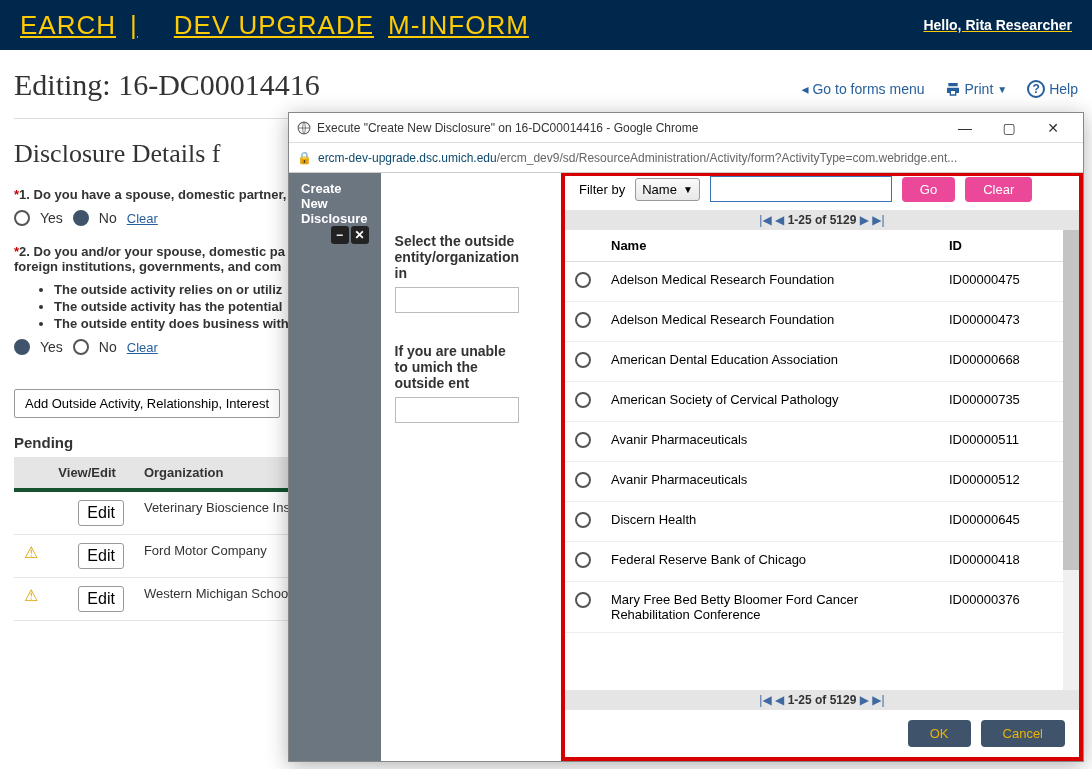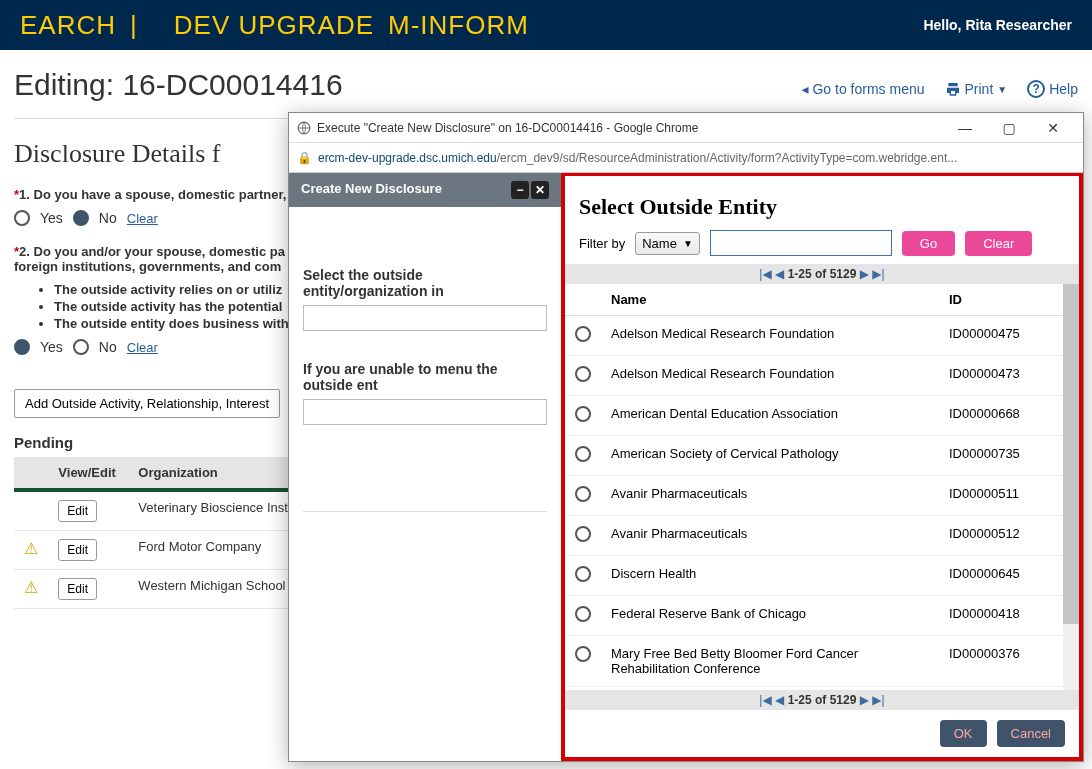--- a/index.html
+++ b/index.html
@@ -1,28 +1,28 @@
 <!DOCTYPE html>
 <html><head>
 <meta charset="utf-8">
 <style>
   * { box-sizing: border-box; margin: 0; padding: 0; font-family: Arial, Helvetica, sans-serif; }
   body { width: 1092px; height: 769px; background: #fff; overflow: hidden; position: relative; }
 
   
   .banner {
     height: 50px; background: #00274c; display: flex; align-items: center;
-    color: #ffcb05; padding: 0 20px; justify-content: space-between;
+    color: #ffcb05; padding: 0 20px; justify-content: space-between; text-decoration: underline;
   }
   .brand { font-family: "Arial Narrow", Arial, sans-serif; font-weight: 400; letter-spacing: 1px; font-size: 26px; display:flex; align-items:center; gap:14px;}
   .brand .divider { color:#ffcb05; font-weight:300;}
   .greet { color:#fff; font-size:14px; font-weight:bold; }
 
   .page { padding: 18px 14px; color:#333; }
-  h1.pageTitle { font-family: Liberation Sans, sans-serif; font-weight: normal; font-size: 30px; margin-bottom: 8px; }
+  h1.pageTitle { font-family: Liberation Serif, serif; font-weight: normal; font-size: 30px; margin-bottom: 8px; }
   .pageTop { display:flex; justify-content:space-between; align-items:center; border-bottom: 1px solid #ddd; padding-bottom:8px; margin-bottom:20px;}
   .topLinks { display:flex; gap:20px; align-items:center; font-size:14px; color:#275e9c;}
   .topLinks .link { display:flex; align-items:center; gap:4px; cursor:pointer;}
   .topLinks svg { width:16px; height:16px; fill:#275e9c;}
   .helpIcon {width:18px;height:18px;border:2px solid #275e9c;border-radius:50%;display:inline-flex;align-items:center;justify-content:center;color:#275e9c;font-weight:bold;font-size:12px;}
 
   h2.section { font-family: Georgia, serif; font-weight: normal; font-size: 26px; margin-bottom:18px;}
   .qText { font-size:13px; font-weight:bold; }
   .req { color:#c00; }
   .radioRow { display:flex; align-items:center; gap:10px; margin:8px 0 18px 0; font-size:14px;}
@@ -32,40 +32,40 @@
 
   ul.bullets { margin:8px 0 8px 40px; font-size:13px;}
   ul.bullets li { margin-bottom:2px; font-weight:bold;}
 
   .addBtn { border:1px solid #999; background:#fff; padding:6px 10px; font-size:13px; border-radius:2px; margin-top:16px;}
 
   .pendingH { font-size:15px; font-weight:bold; margin-top:16px; margin-bottom:6px;}
   table.pend { width: 560px; border-collapse:collapse; font-size:13px;}
   table.pend th { background:#e5e5e5; text-align:left; padding:8px 10px; font-weight:bold; border-bottom:4px solid #14532d;}
   table.pend td { padding:8px 10px; border-bottom:1px solid #e5e5e5; vertical-align:top;}
-  .editBtn { border:1px solid #999; background:#fff; padding:3px 8px; font-size:12px; border-radius:3px;}
+  .editBtn { border:1px solid #999; background:#fff; padding:3px 8px; font-size:16px; border-radius:3px;margin-left:20px;}
   .warn { color:#dba400; font-size:16px;}
 
   
   .popup {
     position:absolute; left:288px; top:112px; width:796px; height:650px;
     background:#fff; border:1px solid #888; box-shadow: 0 4px 20px rgba(0,0,0,.3);
     display:flex; flex-direction:column;
   }
   .chromeBar { height:30px; background:#fff; display:flex; align-items:center; padding:0 8px; font-size:12px; color:#333; border-bottom:1px solid #ddd;}
   .chromeBar .globe { width:14px;height:14px; margin-right:6px;}
   .chromeBar .spacer { flex:1;}
   .chromeWinBtns { display:flex; gap:0;}
   .chromeWinBtns div { width:44px; height:28px; display:flex;align-items:center;justify-content:center; font-size:14px;}
   .addrBar { height:30px; background:#fff; display:flex; align-items:center; padding:0 8px; font-size:12px; color:#666; border-bottom:1px solid #ccc;}
   .addrBar .lock{margin-right:6px;}
   .addrBar .dark{color:#0c4a6e;}
 
   .modalBody { flex:1; display:flex; overflow:hidden;}
-  .leftPane { width:272px; background:#fff; display:flex; flex-direction:column;}
+  .leftPane { width:272px; background:#fff; display:flex; flex-direction:row;}
   .leftHead { background:#6c7680; color:#fff; padding:8px 12px; font-size:13px; font-weight:bold; }
   .leftInner { padding: 60px 14px; font-size:14px; font-weight:bold; color:#333;}
   .stubInput { border:1px solid #bbb; height:26px; margin-top:6px; background:#fff;}
   .leftHr { margin:26px 14px; border:none; border-top:1px solid #ddd;}
 
   .rightPane { flex:1; border:4px solid #d60000; border-top-width:3px; display:flex; flex-direction:column; position:relative;}
   .soe { font-family: Georgia, serif; font-size:22px; font-weight:bold; padding: 18px 14px 10px 14px;}
   .filterRow { display:flex; align-items:center; gap:10px; padding: 0 14px 8px 14px; font-size:13px;}
   .dropdown { border:1px solid #999; background:linear-gradient(#fafafa,#e8e8e8); padding:3px 6px; display:flex; align-items:center; gap:6px; border-radius:3px;}
   .dropdown .tri { font-size:10px;}
@@ -73,21 +73,21 @@
   .goBtn, .clearBtn { background:#ec4899; color:#fff; border:none; border-radius:4px; padding:5px 18px; font-size:13px;}
   .pager { background:#e5e5e5; font-size:12px; text-align:center; padding:3px 0; color:#333;}
   .pager .pg { font-weight:bold;}
   .pager .nav { color:#3f6aa0;}
   .listWrap { flex:1; overflow-y:auto; position:relative;}
   table.ents { width:100%; border-collapse:collapse; font-size:13px;}
   table.ents th { text-align:left; padding:8px 10px; font-weight:bold; border-bottom:1px solid #ddd;}
   table.ents td { padding:10px 10px; border-bottom:1px solid #eee; vertical-align:top;}
   .oRadio { width:16px;height:16px;border:2px solid #555;border-radius:50%;display:inline-block;}
   .modalFoot { padding:10px 14px; display:flex; justify-content:flex-end; gap:10px;}
-  .okBtn, .cancelBtn { background:#3f546a; color:#fca5a5; border:none; border-radius:4px; padding:6px 14px; font-size:13px;}
+  .okBtn, .cancelBtn { background:#3f546a; color:#eab308; border:none; border-radius:4px; padding:6px 22px; font-size:13px;}
   .scrollbarFake { position:absolute; right:0; top:0; width:16px; height:100%; background:#f0f0f0;}
   .scrollThumb { position:absolute; right:0; top:0; width:16px; height:340px; background:#c4c4c4;}
 </style>
 </head>
 <body>
 
 <div class="banner">
   <div class="brand">
     <span>EARCH</span>
     <span class="divider">|</span>
@@ -203,28 +203,27 @@
         <span>Create New Disclosure</span>
         <span style="float:right;display:flex;gap:2px;">
           <span class="ic" style="width:18px;height:18px;background:#222;color:#fff;border-radius:3px;display:inline-flex;align-items:center;justify-content:center;font-size:12px">−</span>
           <span class="ic" style="width:18px;height:18px;background:#222;color:#fff;border-radius:3px;display:inline-flex;align-items:center;justify-content:center;font-size:12px">✕</span>
         </span>
       </div>
       <div class="leftInner">
         <div>Select the outside entity/organization in</div>
         <div class="stubInput"></div>
         <div style="height:30px"></div>
-        <div>If you are unable to menu the outside ent</div>
+        <div>If you are unable to umich the outside ent</div>
         <div class="stubInput"></div>
       </div>
       <hr class="leftHr">
     </div>
 
     <div class="rightPane">
-      <div class="soe">Select Outside Entity</div>
       <div class="filterRow">
         <span>Filter by</span>
         <span class="dropdown">
           <span>Name</span>
           <span class="tri">▼</span>
         </span>
         <input class="searchBox" style="">
         <button class="goBtn">Go</button>
         <button class="clearBtn">Clear</button>
       </div>

